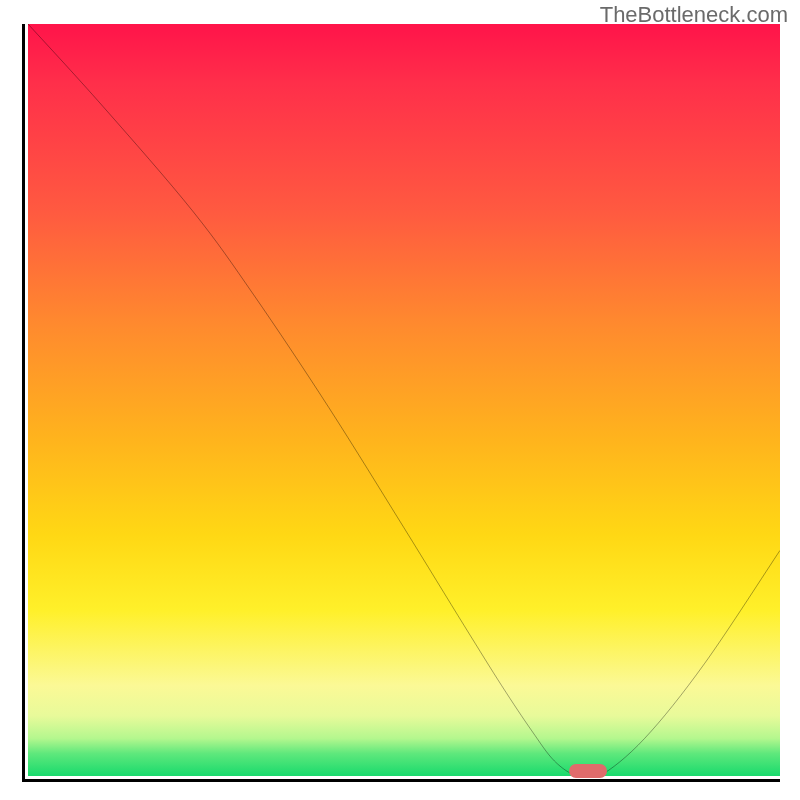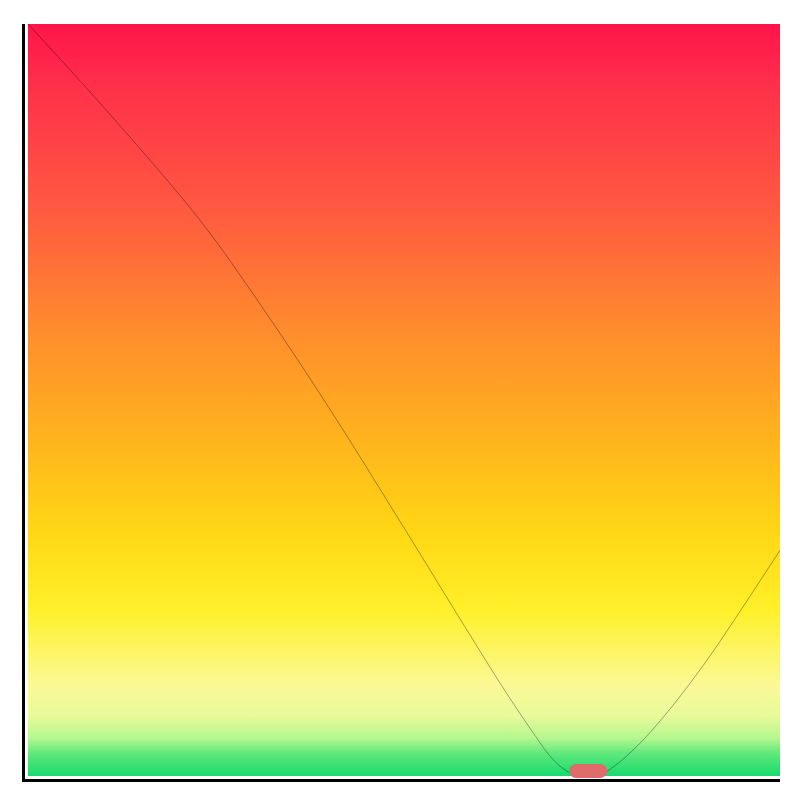--- a/index.html
+++ b/index.html
@@ -73,20 +73,21 @@
     z-index: 2;
     background: #e06b6b;
     border-radius: 8px;
   }
 </style>
 </head>
 <body>
 
 <div class="container">
 
+  <div class="watermark">TheBottleneck.com</div>
 
   <div class="plot-area">
     <div class="gradient"></div>
 
     <svg class="curve" viewBox="0 0 100 100" preserveAspectRatio="none">
       <path fill="none" stroke="#000000" stroke-width="0.35" vector-effect="non-scaling-stroke" d="M 0.00 0.00 C 1.67 1.83, 6.33 6.83, 10.00 11.00 C 13.67 15.17, 18.67 20.83, 22.00 25.00 C 25.33 29.17, 27.00 31.67, 30.00 36.00 C 33.00 40.33, 36.67 45.83, 40.00 51.00 C 43.33 56.17, 47.00 62.17, 50.00 67.00 C 53.00 71.83, 55.83 76.50, 58.00 80.00 C 60.17 83.50, 61.50 85.67, 63.00 88.00 C 64.50 90.33, 65.83 92.33, 67.00 94.00 C 68.17 95.67, 69.00 97.00, 70.00 98.00 C 71.00 99.00, 72.00 99.67, 73.00 100.00 C 74.00 100.33, 74.50 100.83, 76.00 100.00 C 77.50 99.17, 79.67 97.50, 82.00 95.00 C 84.33 92.50, 87.00 89.17, 90.00 85.00 C 93.00 80.83, 98.33 72.50, 100.00 70.00"></path>
     </svg>
 
     <div class="marker" style="left: 544.44px; top: 740px; width: 37.6px; height: 14px; background: rgb(224, 107, 107);"></div>
   </div>

